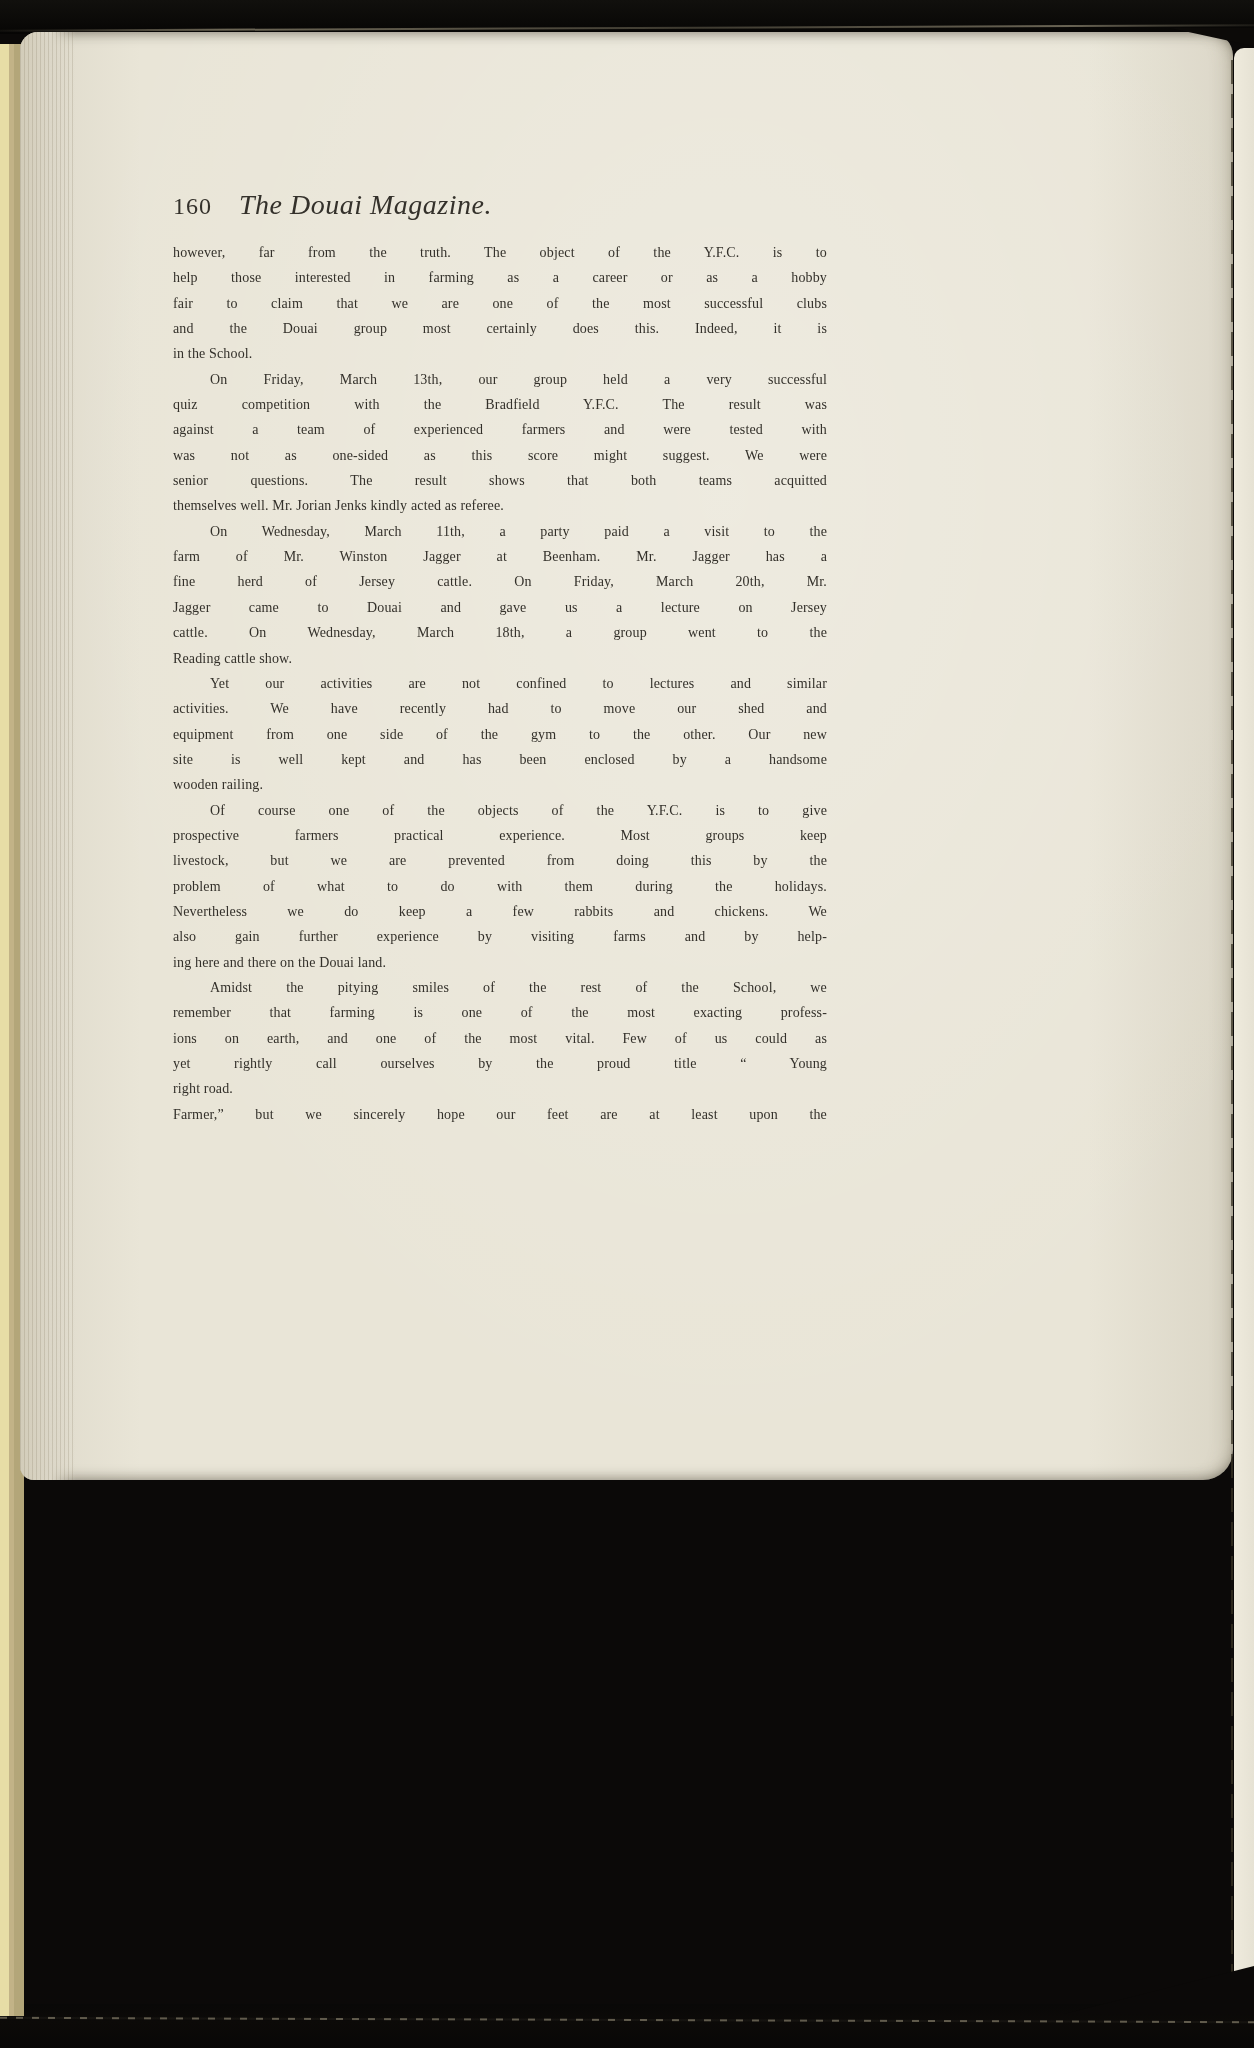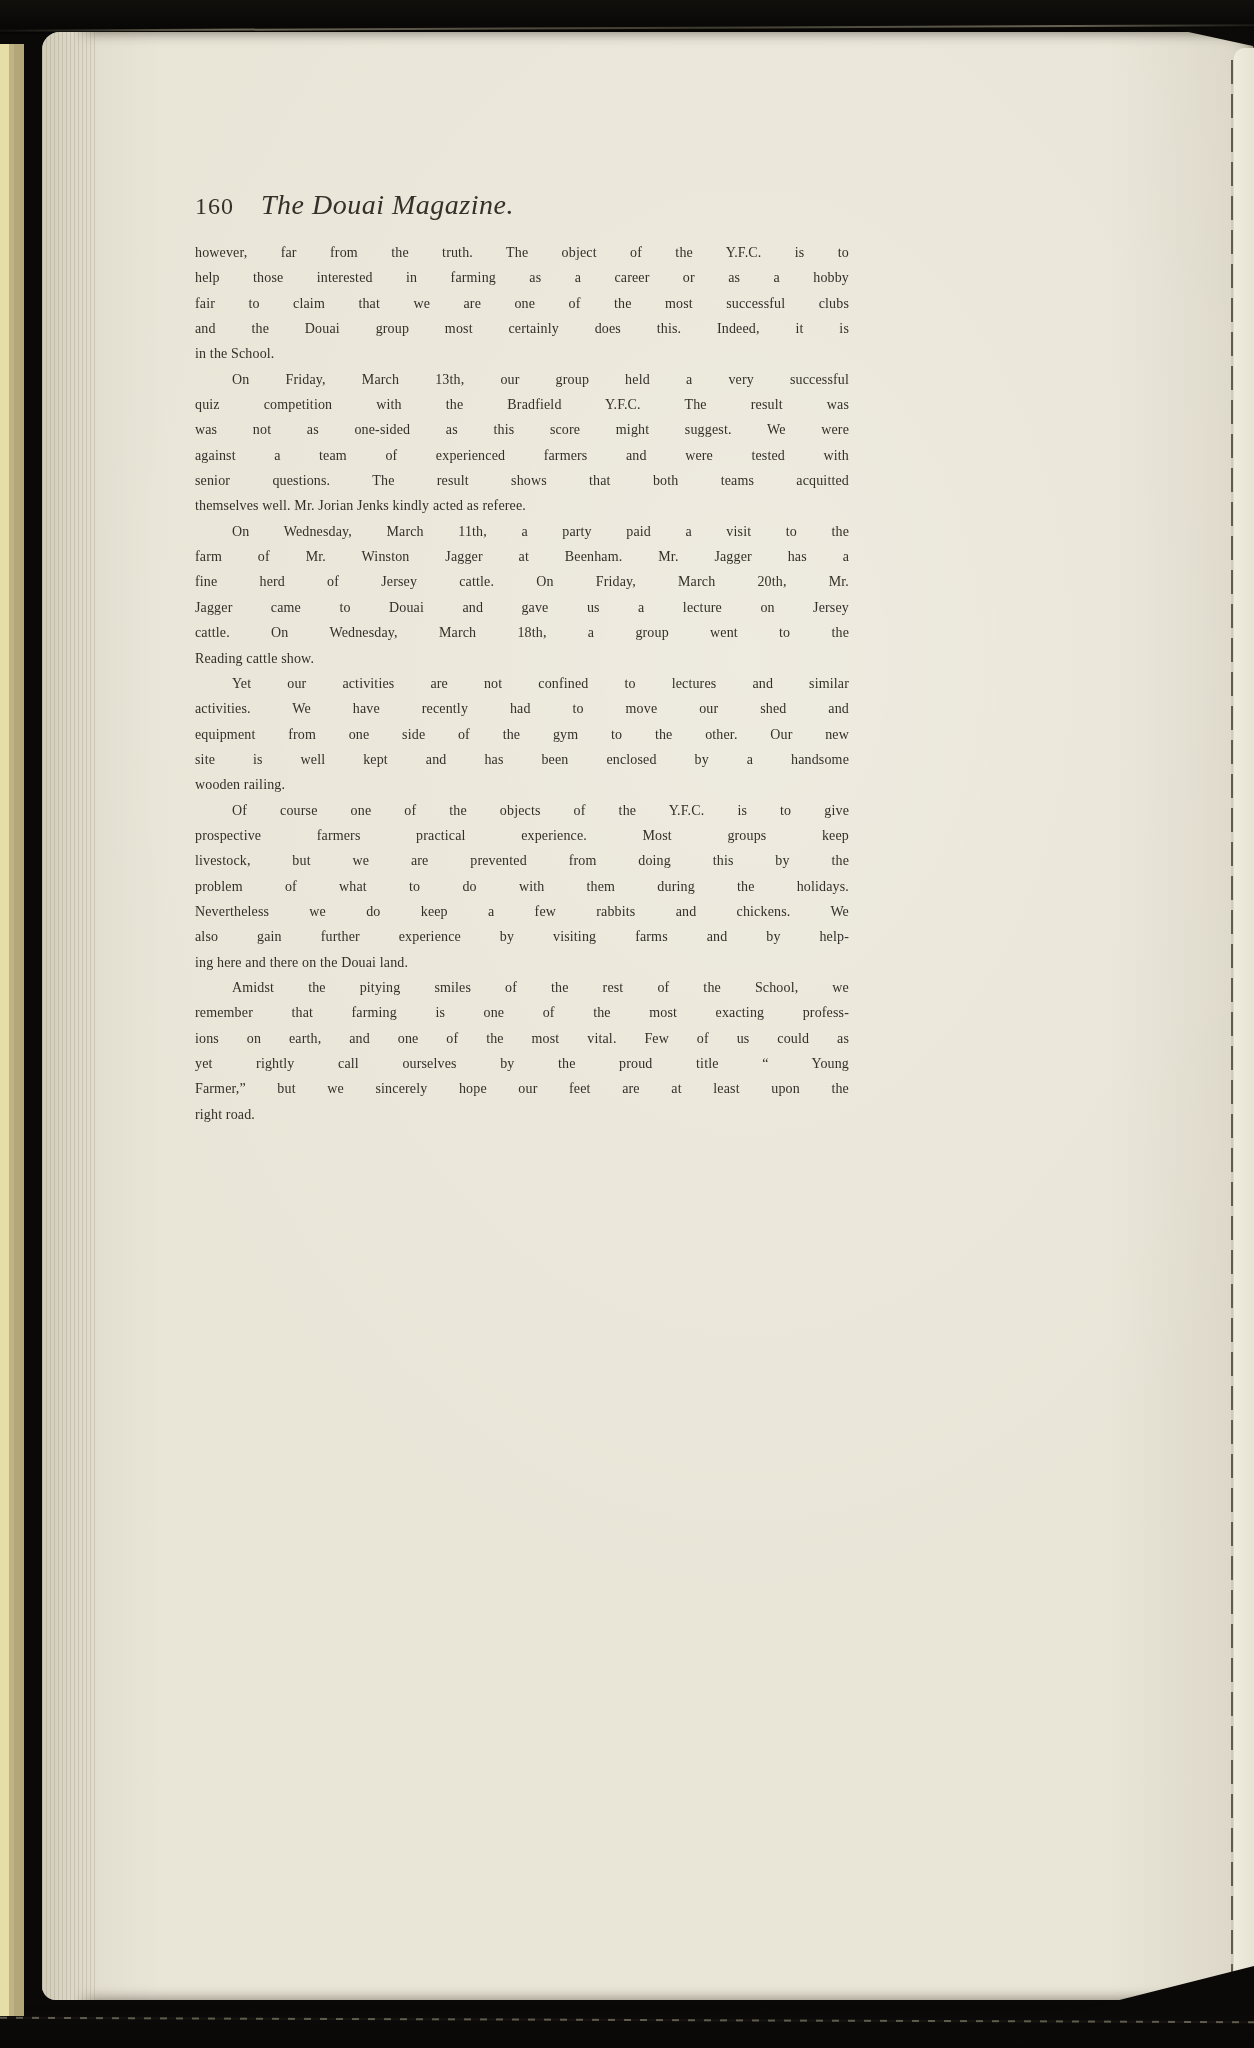--- a/index.html
+++ b/index.html
@@ -35,32 +35,32 @@
 
   
   .stack-left {
     position:absolute; left:0; top:44px; width:24px; height:1972px;
     background:linear-gradient(90deg,#e7dda6 0 9px,#c2b387 9px 14px,#b3a679 14px 24px);
     z-index:2;
   }
 
   
   .page {
-    position:absolute; left:20px; top:32px; width:1213px; height:1968px;
+    position:absolute; left:20px; top:32px; width:1213px; height:1448px;
     background-color:#e9e5d7;
     background-image:
       radial-gradient(ellipse 900px 1300px at 58% 32%, rgba(255,255,255,0.22), rgba(255,255,255,0) 75%),
       linear-gradient(90deg, rgba(120,110,85,0.10), rgba(120,110,85,0) 10%, rgba(120,110,85,0) 88%, rgba(130,120,95,0.14));
     border-radius:18px 24px 30px 14px;
     box-shadow:
       inset 0 10px 14px -10px rgba(40,35,25,0.55),
       inset 0 -10px 14px -10px rgba(40,35,25,0.5),
       inset -16px 0 20px -14px rgba(95,85,60,0.35),
       inset 22px 0 26px -18px rgba(95,85,60,0.30);
-    overflow:hidden; z-index:3;margin-left:22px;
+    overflow:hidden; z-index:3;
   }
   .edge-streaks {
     position:absolute; left:0; top:0; width:56px; height:100%;
     background:
       repeating-linear-gradient(90deg, rgba(130,120,95,0.22) 0 1px, rgba(0,0,0,0) 1px 4px),
       linear-gradient(90deg, #d2ccb9 0%, #dcd7c8 55%, rgba(233,229,215,0) 100%);
   }
 
   
   .gutter-line {
@@ -135,22 +135,22 @@
         <div>
           <div class="tline">however, far from the truth.  The object of the Y.F.C. is to</div>
           <div class="tline">help those interested in farming as a career or as a hobby</div>
           <div class="tline">fair to claim that we are one of the most successful clubs</div>
           <div class="tline">and the Douai group most certainly does this.  Indeed, it is</div>
           <div class="tline lastline">in the School.</div>
         </div>
         <div>
           <div class="tline indent">On Friday, March 13th, our group held a very successful</div>
           <div class="tline">quiz competition with the Bradfield Y.F.C.  The result was</div>
+          <div class="tline">against a team of experienced farmers and were tested with</div>
           <div class="tline">was not as one-sided as this score might suggest.  We were</div>
-          <div class="tline">against a team of experienced farmers and were tested with</div>
           <div class="tline">senior questions.  The result shows that both teams acquitted</div>
           <div class="tline lastline">themselves well.  Mr. Jorian Jenks kindly acted as referee.</div>
         </div>
         <div>
           <div class="tline indent">On Wednesday, March 11th, a party paid a visit to the</div>
           <div class="tline">farm of Mr. Winston Jagger at Beenham.  Mr. Jagger has a</div>
           <div class="tline">fine herd of Jersey cattle.  On Friday, March 20th, Mr.</div>
           <div class="tline">Jagger came to Douai and gave us a lecture on Jersey</div>
           <div class="tline">cattle.  On Wednesday, March 18th, a group went to the</div>
           <div class="tline lastline">Reading cattle show.</div>
@@ -169,22 +169,22 @@
           <div class="tline">problem of what to do with them during the holidays.</div>
           <div class="tline">Nevertheless we do keep a few rabbits and chickens.  We</div>
           <div class="tline">also gain further experience by visiting farms and by help-</div>
           <div class="tline lastline">ing here and there on the Douai land.</div>
         </div>
         <div>
           <div class="tline indent">Amidst the pitying smiles of the rest of the School, we</div>
           <div class="tline">remember that farming is one of the most exacting profess-</div>
           <div class="tline">ions on earth, and one of the most vital.  Few of us could as</div>
           <div class="tline">yet rightly call ourselves by the proud title  “ Young</div>
+          <div class="tline lastline">right road.</div>
           <div class="tline">Farmer,” but we sincerely hope our feet are at least upon the</div>
-          <div class="tline lastline">right road.</div>
         </div>
       </div>
   </div>
 
   <div class="gutter-line"></div>
   <div class="adjacent-page"></div>
   <div class="wedge-top-right"></div>
   <div class="wedge-bottom-right"></div>
   <div class="cover-bottom"></div>
   <div class="scratch-bottom"></div>

